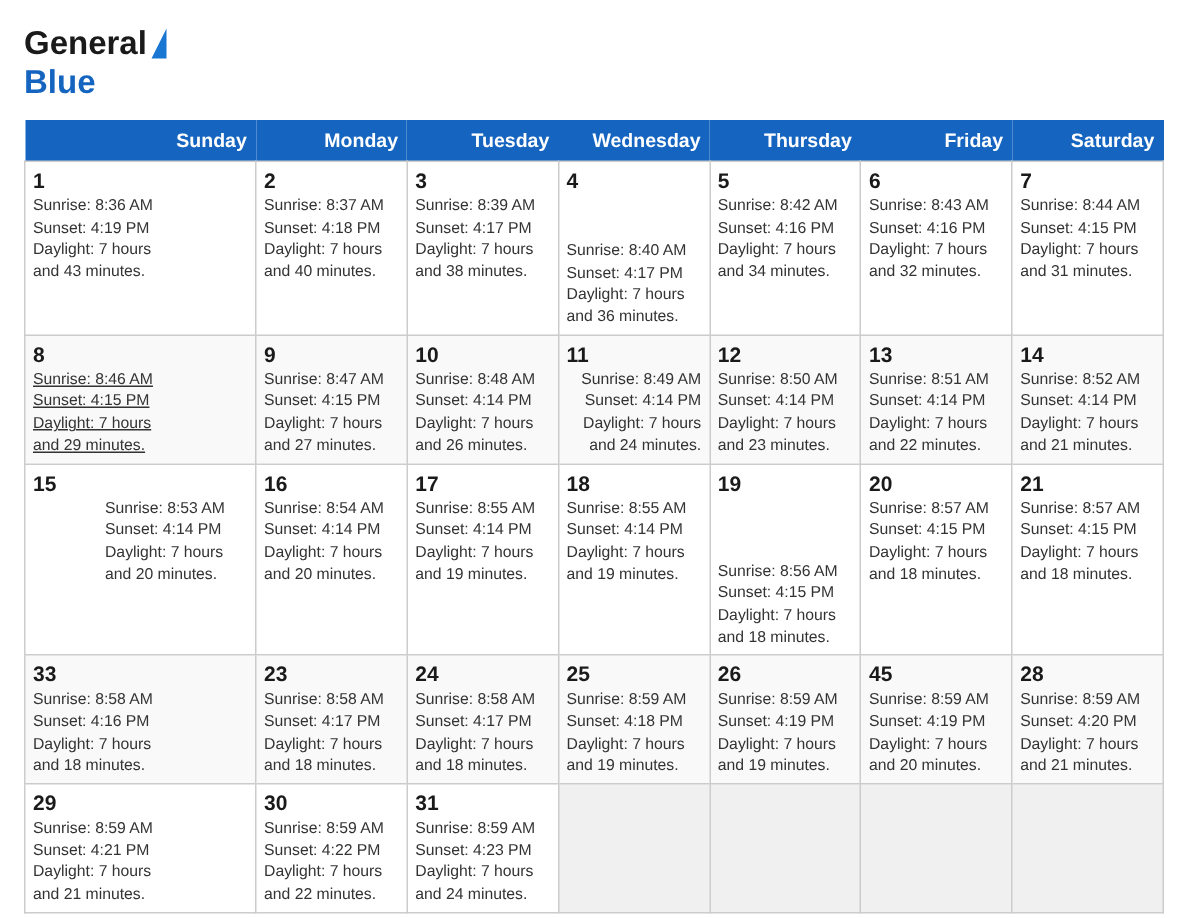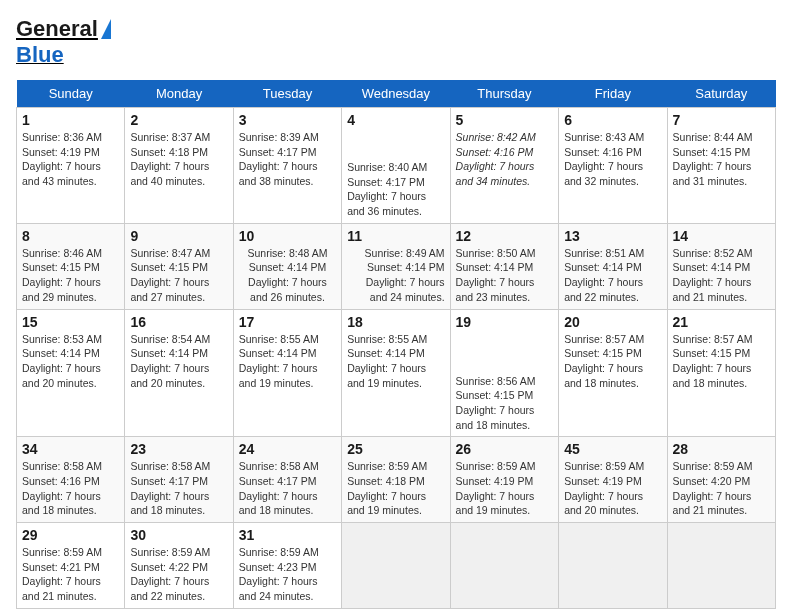--- a/index.html
+++ b/index.html
@@ -13,21 +13,20 @@
     .header {
       display: flex;
       justify-content: space-between;
       align-items: flex-start;
       margin-bottom: 12px;
     }
     .logo {
       display: flex;
       flex-direction: column;
       align-items: flex-start;
-      text-decoration: underline;
     }
     .logo-row {
       display: flex;
       align-items: center;
     }
     .title-block {
       text-align: right;
     }
     .title-block h1 {
       font-size: 32px;
@@ -40,24 +39,24 @@
       color: #555;
     }
     table {
       width: 100%;
       border-collapse: collapse;
       font-size: 11px;
     }
     thead tr th {
       background: #1565c0;
       color: #fff;
-      text-align: center;
+      text-align: right;
       padding: 6px 6px;
       font-size: 13px;
-      font-weight: normal;
+      font-weight: bold;
     }
     tbody tr td {
       border: 1px solid #ccc;
       vertical-align: top;
       padding: 4px 5px;
       min-height: 70px;
       background: #fff;
     }
     tbody tr:nth-child(even) td {
       background: #f9f9f9;
@@ -134,21 +133,21 @@
         </td>
         <td>
           <span class="day-num">4</span>
           <div class="day-info" style="white-space: pre-line; margin-top: 32px;">Sunrise: 8:40 AM
 Sunset: 4:17 PM
 Daylight: 7 hours
 and 36 minutes.</div>
         </td>
         <td>
           <span class="day-num">5</span>
-          <div class="day-info" style="white-space: pre-line; font-style: italic;">Sunrise: 8:42 AM
+          <div class="day-info" style="white-space: pre-line;">Sunrise: 8:42 AM
 Sunset: 4:16 PM
 Daylight: 7 hours
 and 34 minutes.</div>
         </td>
         <td>
           <span class="day-num">6</span>
           <div class="day-info" style="white-space: pre-line;">Sunrise: 8:43 AM
 Sunset: 4:16 PM
 Daylight: 7 hours
 and 32 minutes.</div>
@@ -157,35 +156,35 @@
           <span class="day-num">7</span>
           <div class="day-info" style="white-space: pre-line;">Sunrise: 8:44 AM
 Sunset: 4:15 PM
 Daylight: 7 hours
 and 31 minutes.</div>
         </td>
       </tr>
       <tr>
         <td>
           <span class="day-num">8</span>
-          <div class="day-info" style="white-space: pre-line;">Sunrise: 8:46 AM
+          <div class="day-info" style="white-space: pre-line; text-decoration: underline;">Sunrise: 8:46 AM
 Sunset: 4:15 PM
 Daylight: 7 hours
 and 29 minutes.</div>
         </td>
         <td>
           <span class="day-num">9</span>
           <div class="day-info" style="white-space: pre-line;">Sunrise: 8:47 AM
 Sunset: 4:15 PM
 Daylight: 7 hours
 and 27 minutes.</div>
         </td>
         <td>
           <span class="day-num">10</span>
-          <div class="day-info" style="white-space: pre-line; text-align: center;">Sunrise: 8:48 AM
+          <div class="day-info" style="white-space: pre-line;">Sunrise: 8:48 AM
 Sunset: 4:14 PM
 Daylight: 7 hours
 and 26 minutes.</div>
         </td>
         <td>
           <span class="day-num">11</span>
           <div class="day-info" style="white-space: pre-line; text-align: right;">Sunrise: 8:49 AM
 Sunset: 4:14 PM
 Daylight: 7 hours
 and 24 minutes.</div>
@@ -208,21 +207,21 @@
           <span class="day-num">14</span>
           <div class="day-info" style="white-space: pre-line;">Sunrise: 8:52 AM
 Sunset: 4:14 PM
 Daylight: 7 hours
 and 21 minutes.</div>
         </td>
       </tr>
       <tr>
         <td>
           <span class="day-num">15</span>
-          <div class="day-info" style="white-space: pre-line;">Sunrise: 8:53 AM
+          <div class="day-info" style="white-space: pre-line; margin-left: 48px;">Sunrise: 8:53 AM
 Sunset: 4:14 PM
 Daylight: 7 hours
 and 20 minutes.</div>
         </td>
         <td>
           <span class="day-num">16</span>
           <div class="day-info" style="white-space: pre-line;">Sunrise: 8:54 AM
 Sunset: 4:14 PM
 Daylight: 7 hours
 and 20 minutes.</div>
@@ -258,21 +257,21 @@
         <td>
           <span class="day-num">21</span>
           <div class="day-info" style="white-space: pre-line;">Sunrise: 8:57 AM
 Sunset: 4:15 PM
 Daylight: 7 hours
 and 18 minutes.</div>
         </td>
       </tr>
       <tr>
         <td>
-          <span class="day-num">34</span>
+          <span class="day-num">33</span>
           <div class="day-info" style="white-space: pre-line;">Sunrise: 8:58 AM
 Sunset: 4:16 PM
 Daylight: 7 hours
 and 18 minutes.</div>
         </td>
         <td>
           <span class="day-num">23</span>
           <div class="day-info" style="white-space: pre-line;">Sunrise: 8:58 AM
 Sunset: 4:17 PM
 Daylight: 7 hours

